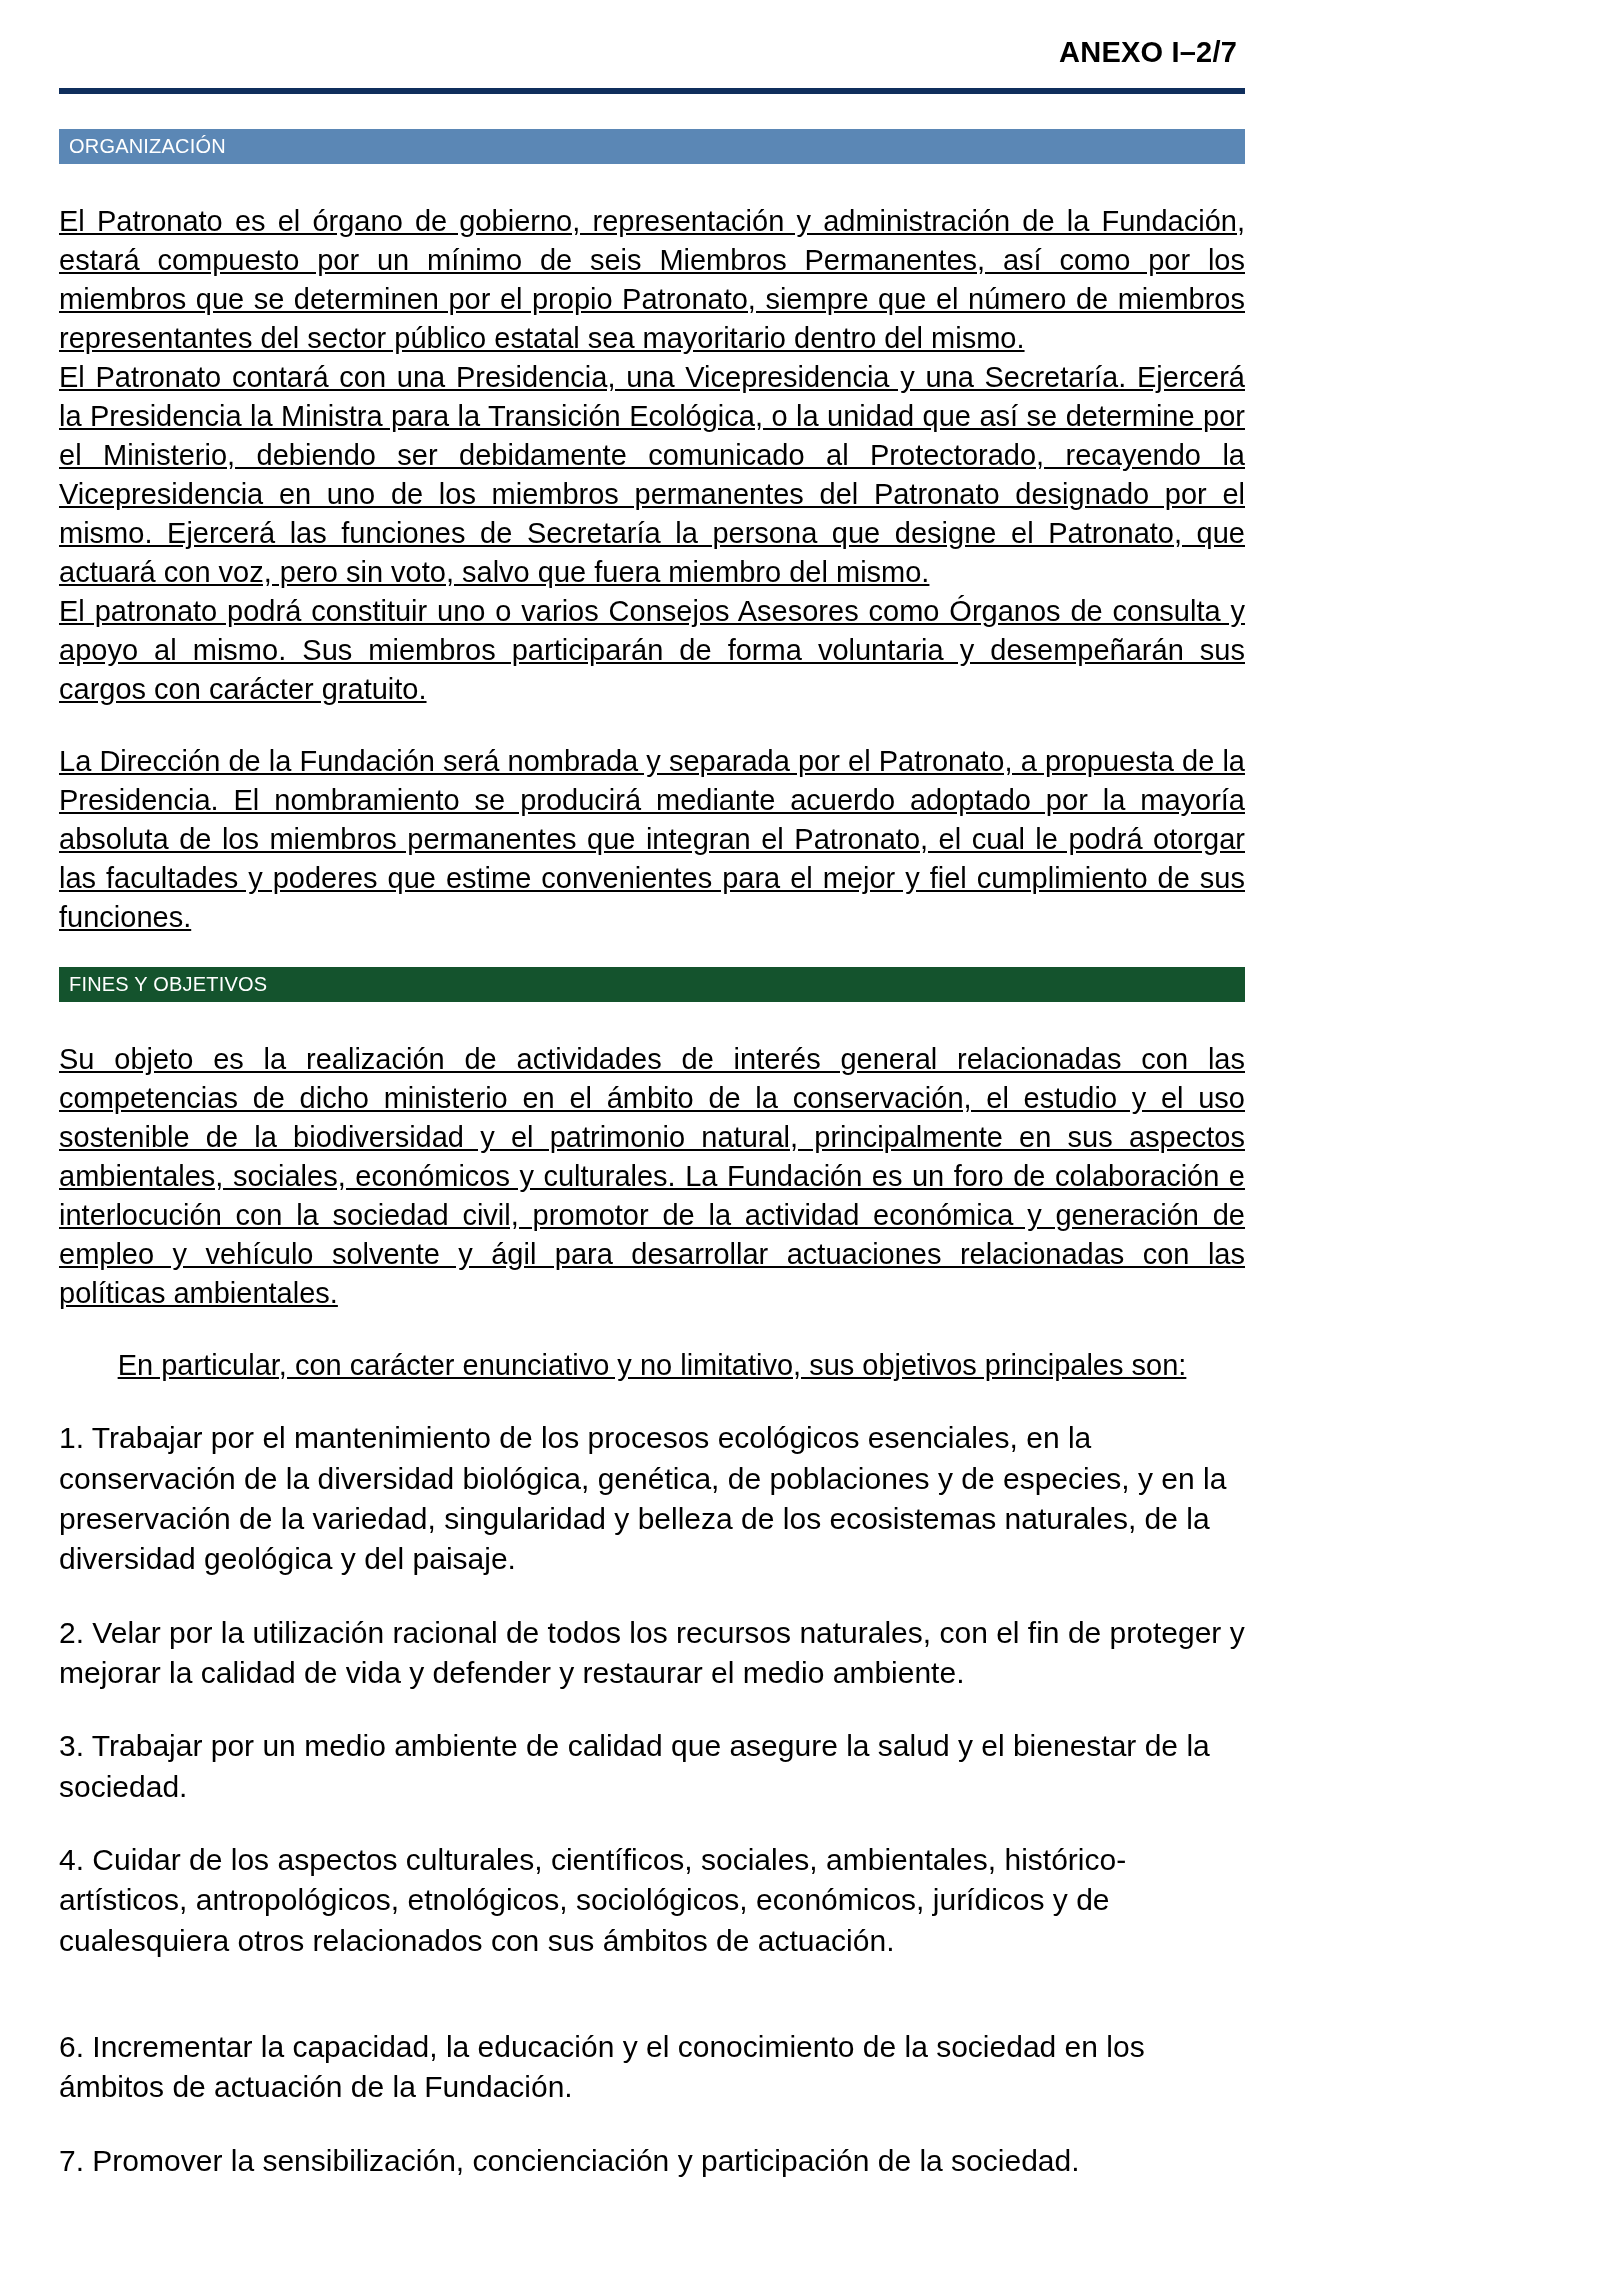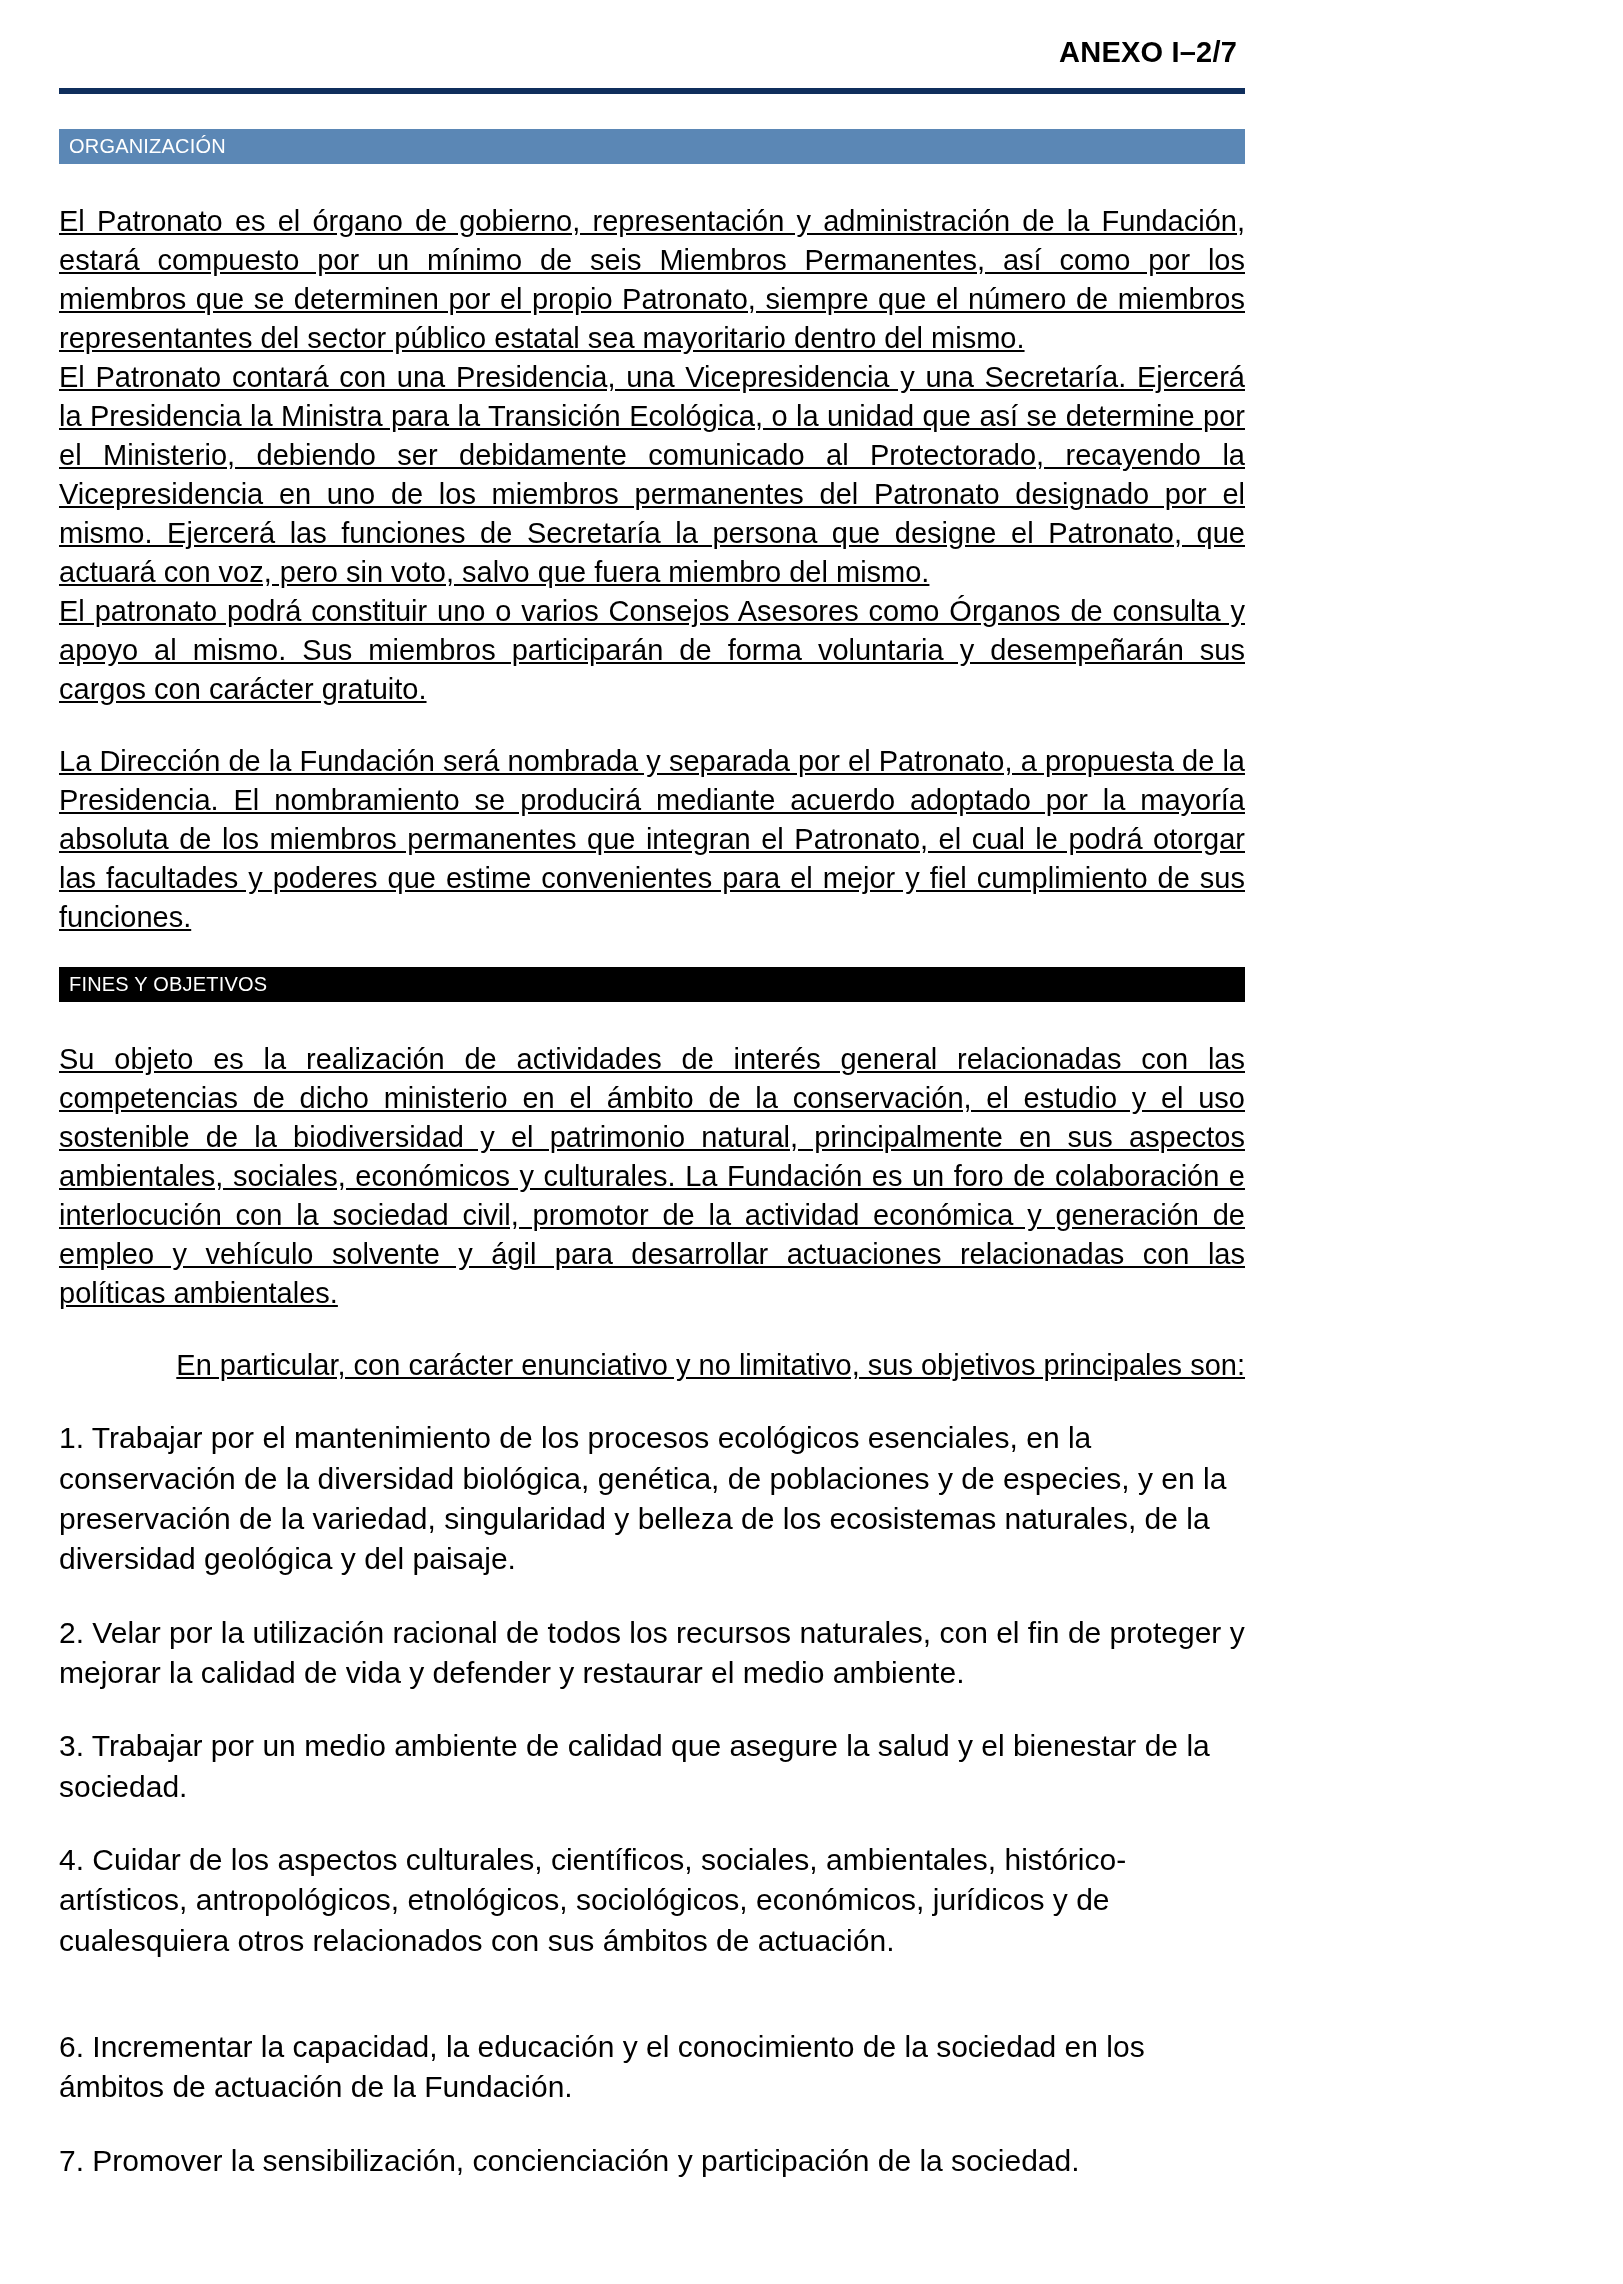--- a/index.html
+++ b/index.html
@@ -71,21 +71,21 @@
   }
   .para {
     font-size: 29px;
     line-height: 1.345;
     color: #000000;
     margin: 0;
     hyphens: none;
     text-decoration: underline;
   }
   .para.justify { text-align: justify; text-align-last: left; }
-  .para.left { text-align: right; }
+  .para.left { text-align: center; }
   .block-gap-md { height: 33px; }
 
   .first-para { margin-top: 38px; }
 
   .numbered {
     font-size: 30px;
     line-height: 1.345;
     margin: 0;
   }
 </style>
@@ -104,21 +104,21 @@
   </div>
 
   <div class="content">
     <p class="para justify first-para">El Patronato es el órgano de gobierno, representación y administración de la Fundación, estará compuesto por un mínimo de seis Miembros Permanentes, así como por los miembros que se determinen por el propio Patronato, siempre que el número de miembros representantes del sector público estatal sea mayoritario dentro del mismo.</p>
     <p class="para justify">El Patronato contará con una Presidencia, una Vicepresidencia y una Secretaría. Ejercerá la Presidencia la Ministra para la Transición Ecológica, o la unidad que así se determine por el Ministerio, debiendo ser debidamente comunicado al Protectorado, recayendo la Vicepresidencia en uno de los miembros permanentes del Patronato designado por el mismo. Ejercerá las funciones de Secretaría la persona que designe el Patronato, que actuará con voz, pero sin voto, salvo que fuera miembro del mismo.</p>
     <p class="para justify">El patronato podrá constituir uno o varios Consejos Asesores como Órganos de consulta y apoyo al mismo. Sus miembros participarán de forma voluntaria y desempeñarán sus cargos con carácter gratuito.</p>
     <div class="block-gap-md"></div>
     <p class="para justify">La Dirección de la Fundación será nombrada y separada por el Patronato, a propuesta de la Presidencia. El nombramiento se producirá mediante acuerdo adoptado por la mayoría absoluta de los miembros permanentes que integran el Patronato, el cual le podrá otorgar las facultades y poderes que estime convenientes para el mejor y fiel cumplimiento de sus funciones.</p>
   </div>
 
-  <div class="section-bar second" style="background: #000000;">
+  <div class="section-bar second" style="background: #14532d;">
     <span class="section-bar-label" style="color: rgb(255, 255, 255);">FINES Y OBJETIVOS</span>
   </div>
 
   <div class="content">
     <p class="para justify first-para">Su objeto es la realización de actividades de interés general relacionadas con las competencias de dicho ministerio en el ámbito de la conservación, el estudio y el uso sostenible de la biodiversidad y el patrimonio natural, principalmente en sus aspectos ambientales, sociales, económicos y culturales. La Fundación es un foro de colaboración e interlocución con la sociedad civil, promotor de la actividad económica y generación de empleo y vehículo solvente y ágil para desarrollar actuaciones relacionadas con las políticas ambientales.</p>
     <div class="block-gap-md"></div>
     <p class="para left">En particular, con carácter enunciativo y no limitativo, sus objetivos principales son:</p>
     <div class="block-gap-md"></div>
 
     <p class="numbered left">1. Trabajar por el mantenimiento de los procesos ecológicos esenciales, en la conservación de la diversidad biológica, genética, de poblaciones y de especies, y en la preservación de la variedad, singularidad y belleza de los ecosistemas naturales, de la diversidad geológica y del paisaje.</p>

